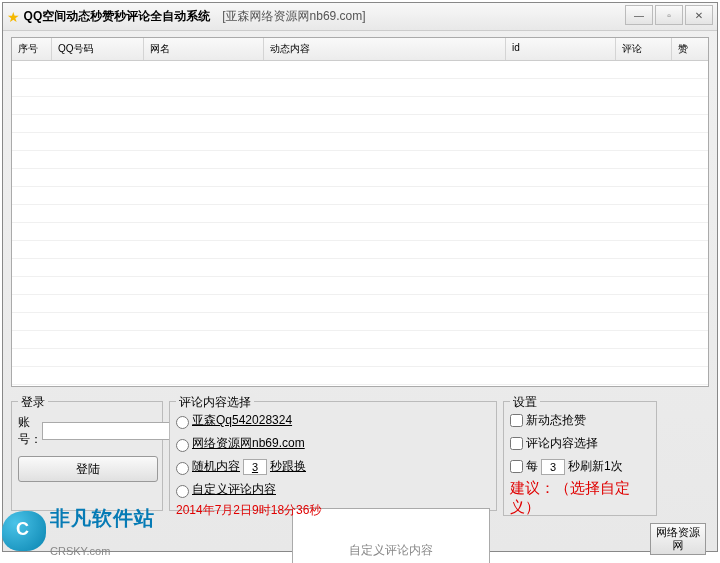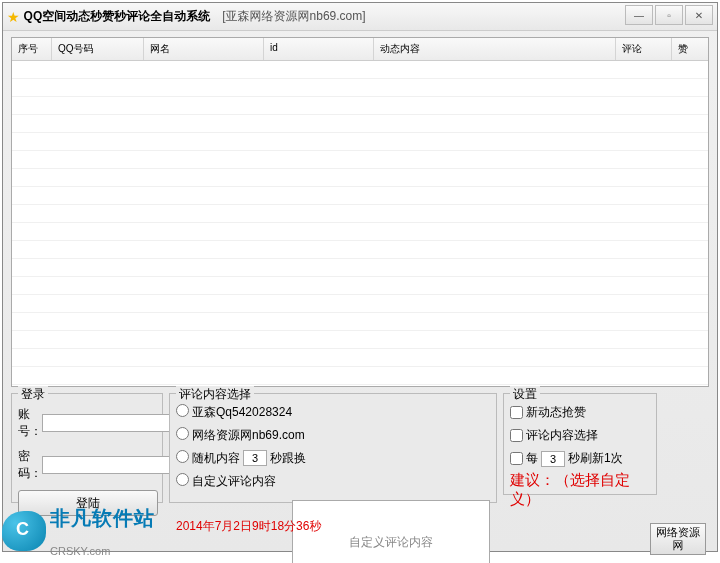--- a/index.html
+++ b/index.html
@@ -15,42 +15,42 @@
 .win-btn { width: 28px; height: 20px; margin-left: 2px; border: 1px solid #bbb; background: linear-gradient(to bottom, #fafafa, #e4e4e4); font-size: 10px; display: flex; align-items: center; justify-content: center; cursor: pointer; color: #555; }
 
 .content { padding: 6px 8px 4px 8px; }
 
 .table-wrap { border: 1px solid #aaa; background: #fff; height: 350px; overflow: hidden; }
 .table-header { display: flex; background: linear-gradient(to bottom, #f9f9f9, #ececec); border-bottom: 1px solid #ccc; }
 .th { padding: 4px 6px; border-right: 1px solid #d4d4d4; font-size: 10px; text-align: left; white-space: nowrap; }
 .table-body { background: #fff; height: 324px; overflow-y: auto; }
 .trow { height: 18px; border-bottom: 1px solid #f0f0f0; }
 
-.bottom { display: flex; margin-top: 6px; gap: 6px; }
+.bottom { display: flex; margin-top: 14px; gap: 6px; }
 .groupbox { border: 1px solid #bbb; background: #eaeaea; padding: 4px 6px 6px 6px; position: relative; }
 .groupbox-title { position: absolute; top: -8px; left: 6px; background: #eaeaea; padding: 0 3px; font-size: 12px; }
 
 .login-box { width: 152px; height: 110px; }
 .comment-box { width: 328px; height: 110px; }
-.setting-box { width: 154px; height: 102px; }
+.setting-box { width: 154px; height: 115px; }
 
 .form-row { display: flex; align-items: center; margin-top: 8px; }
 .form-label { width: 36px; font-size: 12px; }
 .form-input { flex: 1; height: 18px; border: 1px solid #aaa; background: #fff; padding: 0 2px; font-size: 12px; }
 
 .btn-login { width: 140px; height: 26px; margin-top: 8px; border: 1px solid #999; background: linear-gradient(to bottom, #fafafa, #e0e0e0); cursor: pointer; font-size: 12px; border-radius: 3px; }
 
 .comment-left { float: left; width: 160px; }
 .comment-right { float: right; width: 198px; height: 84px; border: 1px solid #aaa; background: #fff; margin-top: 10px; display: flex; align-items: center; justify-content: center; color: #888; font-size: 12px; }
 
-.radio-row { display: flex; align-items: flex-start; margin-top: 6px; font-size: 12px; }
+.radio-row { display: flex; align-items: flex-end; margin-top: 6px; font-size: 12px; text-decoration: underline; }
 .radio-row input[type="radio"] { margin-right: 3px; }
 .small-input { width: 24px; height: 16px; border: 1px solid #aaa; text-align: center; margin: 0 3px; font-size: 11px; }
 
-.timestamp { color: #e00000; font-size: 12px; position: absolute; left: 176px; bottom: 28px; }
+.timestamp { color: #e00000; font-size: 12px; position: absolute; left: 176px; bottom: 44px; }
 
 .check-row { display: flex; align-items: center; margin-top: 6px; font-size: 12px; }
 .check-row input[type="checkbox"] { margin-right: 3px; }
 .red-text { color: #e00000; font-size: 15px; margin-top: 4px; }
 
 .btn-resource { position: absolute; right: 14px; bottom: 8px; border: 1px solid #999; background: linear-gradient(to bottom, #fafafa, #e0e0e0); padding: 2px 4px; font-size: 11px; cursor: pointer; width: 56px; line-height: 13px; text-align: center; }
 
 .watermark { position: absolute; left: 2px; bottom: 6px; display: flex; align-items: center; font-size: 11px; }
 .wm-logo { width: 44px; height: 40px; background: radial-gradient(circle at 30% 30%, #4ac3e8, #0984b0); border-radius: 50% 40% 45% 40%; margin-right: 4px; position: relative; }
 .wm-logo::after { content: "C"; position: absolute; color: #fff; font-weight: bold; font-size: 18px; left: 14px; top: 8px; }
@@ -71,22 +71,22 @@
       <div class="win-btn">✕</div>
     </div>
   </div>
 
   <div class="content">
     <div class="table-wrap">
       <div class="table-header">
         <div class="th" style="width:40px">序号</div>
         <div class="th" style="width:92px">QQ号码</div>
         <div class="th" style="width:120px">网名</div>
+        <div class="th" style="width:242px">动态内容</div>
         <div class="th" style="width:110px">id</div>
-        <div class="th" style="width:242px">动态内容</div>
         <div class="th" style="width:56px">评论</div>
         <div class="th" style="width:36px;border-right:none">赞</div>
       </div>
       <div class="table-body">
         <div class="trow"></div>
         <div class="trow"></div>
         <div class="trow"></div>
         <div class="trow"></div>
         <div class="trow"></div>
         <div class="trow"></div>
@@ -104,24 +104,20 @@
         <div class="trow"></div>
       </div>
     </div>
 
     <div class="bottom">
       <div class="groupbox login-box">
         <div class="groupbox-title">登录</div>
         <div class="form-row">
           <span class="form-label">账号：</span>
           <input class="form-input" value="" style="">
-        </div>
-        <div class="form-row">
-          <span class="form-label">密码：</span>
-          <input class="form-input" type="password" value="" style="">
         </div>
         <button class="btn-login">登陆</button>
       </div>
 
       <div class="groupbox comment-box">
         <div class="groupbox-title">评论内容选择</div>
         <div class="comment-left">
           <div class="radio-row">
             <input type="radio" name="cmt" style="">
             <span>亚森Qq542028324</span>

